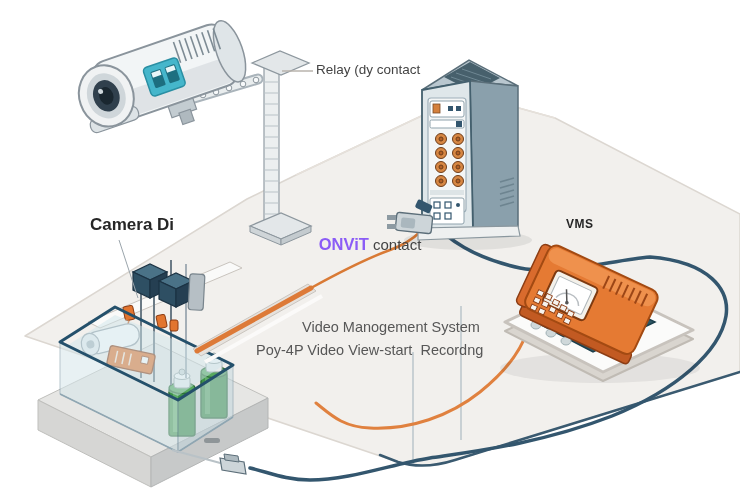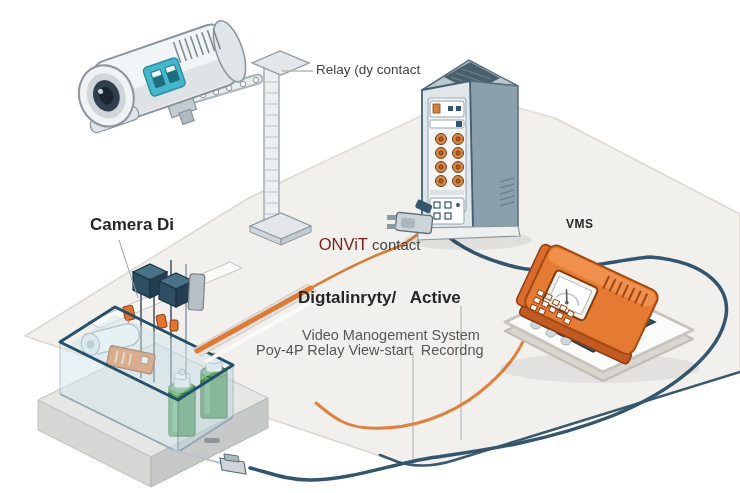--- a/index.html
+++ b/index.html
@@ -1,21 +1,21 @@
 <!DOCTYPE html>
 <html><head>
 <meta charset="utf-8">
 <style>
   html,body{margin:0;padding:0;background:#ffffff;}
   .stage{position:relative;width:740px;height:493px;background:#ffffff;overflow:hidden;
          font-family:"Liberation Sans",sans-serif;}
   .stage svg{position:absolute;left:0;top:0;}
   .lbl{position:absolute;white-space:pre;color:#434343;line-height:1.15;}
   .lbl.bold{font-weight:700;color:#262626;}
-  .lbl .b{font-weight:400;color:#7f1d1d;text-align:right;}
+  .lbl .b{font-weight:700;color:#8b5cf6;text-align:right;}
 </style>
 </head>
 <body>
 
 <div class="stage">
 
 <svg width="740" height="493" viewBox="0 0 740 493">
 
   <g>
     <path d="M 25,336 L 247,199 L 296,175 L 468,94 L 555,118 L 740,214 L 740,372 L 455,460
@@ -304,19 +304,18 @@
   <div class="lbl" style="left:316px;top:62px;font-size:13.5px;">Relay (dy contact</div>
 
   <div class="lbl bold" style="left:90px;top:215px;font-size:17px;">Camera Di</div>
 
   <div class="lbl" style="left:302px;top:218px;font-size:15px;">
     <span class="b" style="font-size:16.5px;">ONViT</span><span> contact</span>
   </div>
 
   <div class="lbl bold" style="left:566px;top:218px;font-size:12px;letter-spacing:0.5px;">VMS</div>
 
-  <div class="lbl bold" style="left:298px;top:288px;font-size:17px;">Digtalinryty/   Active</div>
-
-  <div class="lbl" style="left:302px;top:319px;font-size:14.5px;color:#575757;margin-top:8px;">Video Manogement System</div>
-
-  <div class="lbl" style="left:256px;top:342px;font-size:14.5px;color:#575757;">Poy-4P Relay View-start  Recordng</div>
+
+  <div class="lbl" style="left:302px;top:319px;font-size:14.5px;color:#575757;">Video Manogement System</div>
+
+  <div class="lbl" style="left:256px;top:342px;font-size:14.5px;color:#575757;">Poy-4P Video View-start  Recordng</div>
 
 </div>
 
 </body></html>

